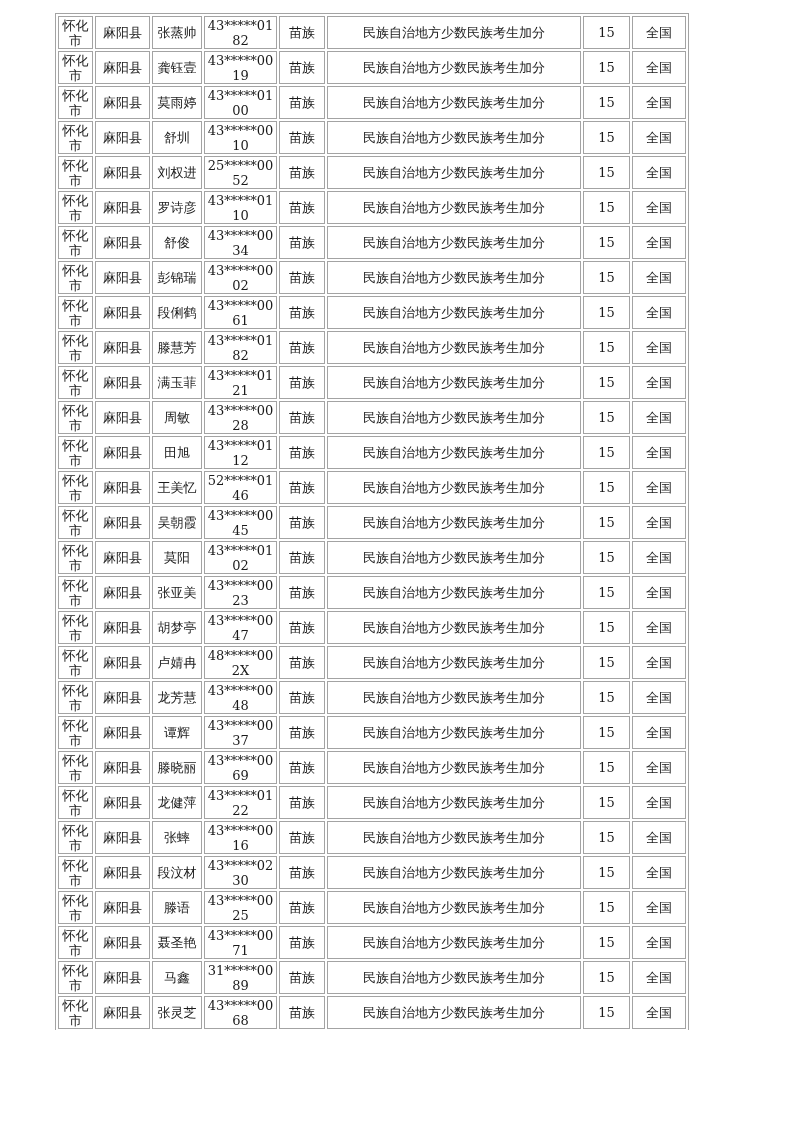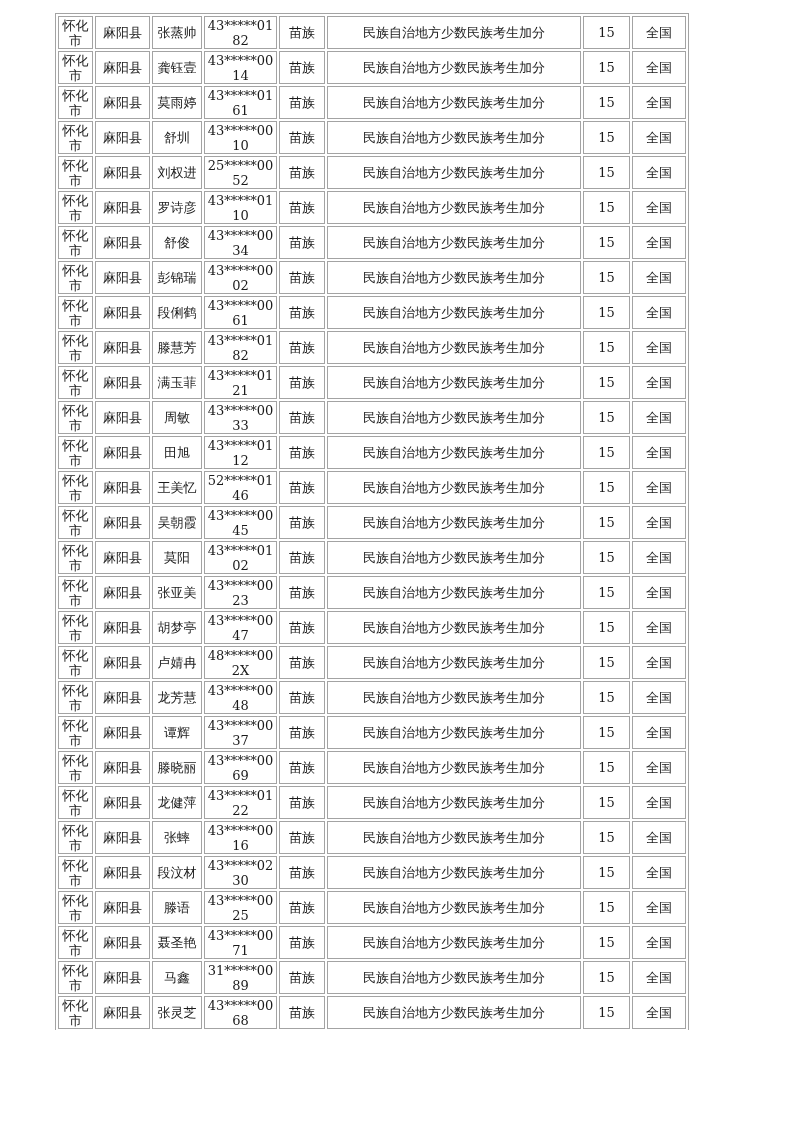--- a/index.html
+++ b/index.html
@@ -72,31 +72,31 @@
     <td class="col-id">43*****0182</td>
     <td class="col-ethn">苗族</td>
     <td class="col-policy">民族自治地方少数民族考生加分</td>
     <td class="col-points">15</td>
     <td class="col-scope">全国</td>
   </tr>
         <tr>
     <td class="col-city">怀化市</td>
     <td class="col-county">麻阳县</td>
     <td class="col-name">龚钰壹</td>
-    <td class="col-id">43*****0014</td>
+    <td class="col-id">43*****0019</td>
     <td class="col-ethn">苗族</td>
     <td class="col-policy">民族自治地方少数民族考生加分</td>
     <td class="col-points">15</td>
     <td class="col-scope">全国</td>
   </tr>
         <tr>
     <td class="col-city">怀化市</td>
     <td class="col-county">麻阳县</td>
     <td class="col-name">莫雨婷</td>
-    <td class="col-id">43*****0161</td>
+    <td class="col-id">43*****0100</td>
     <td class="col-ethn">苗族</td>
     <td class="col-policy">民族自治地方少数民族考生加分</td>
     <td class="col-points">15</td>
     <td class="col-scope">全国</td>
   </tr>
         <tr>
     <td class="col-city">怀化市</td>
     <td class="col-county">麻阳县</td>
     <td class="col-name">舒圳</td>
     <td class="col-id">43*****0010</td>
@@ -172,21 +172,21 @@
     <td class="col-id">43*****0121</td>
     <td class="col-ethn">苗族</td>
     <td class="col-policy">民族自治地方少数民族考生加分</td>
     <td class="col-points">15</td>
     <td class="col-scope">全国</td>
   </tr>
         <tr>
     <td class="col-city">怀化市</td>
     <td class="col-county">麻阳县</td>
     <td class="col-name">周敏</td>
-    <td class="col-id">43*****0033</td>
+    <td class="col-id">43*****0028</td>
     <td class="col-ethn">苗族</td>
     <td class="col-policy">民族自治地方少数民族考生加分</td>
     <td class="col-points">15</td>
     <td class="col-scope">全国</td>
   </tr>
         <tr>
     <td class="col-city">怀化市</td>
     <td class="col-county">麻阳县</td>
     <td class="col-name">田旭</td>
     <td class="col-id">43*****0112</td>

